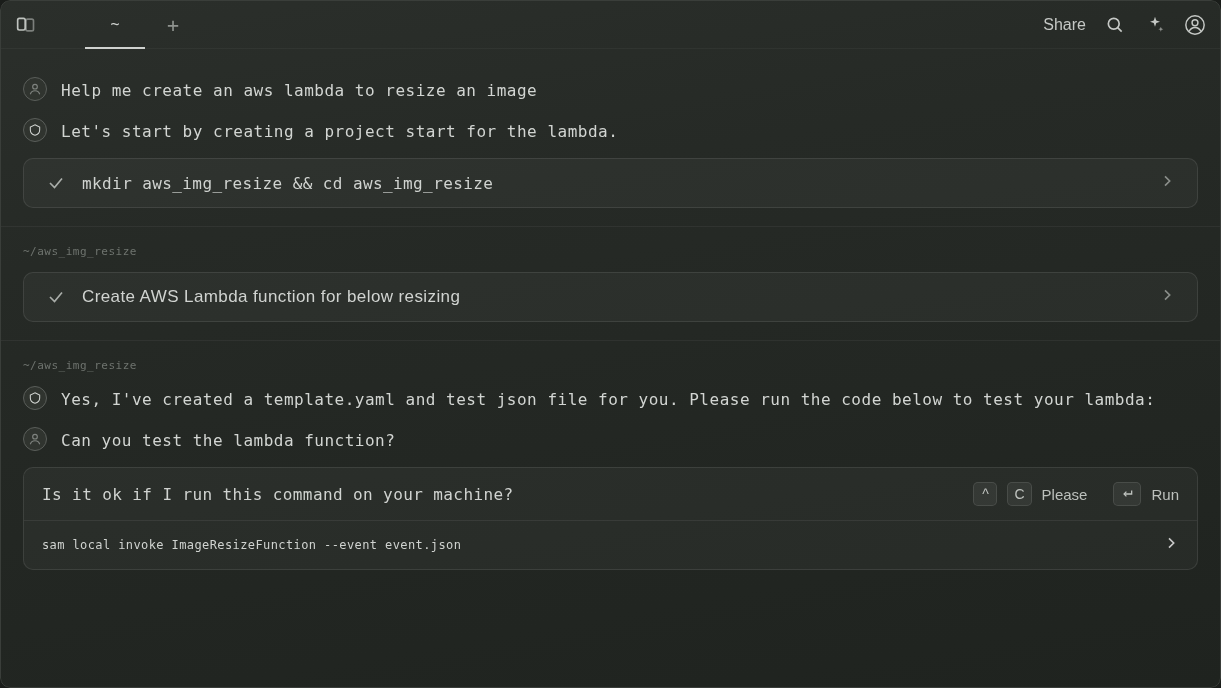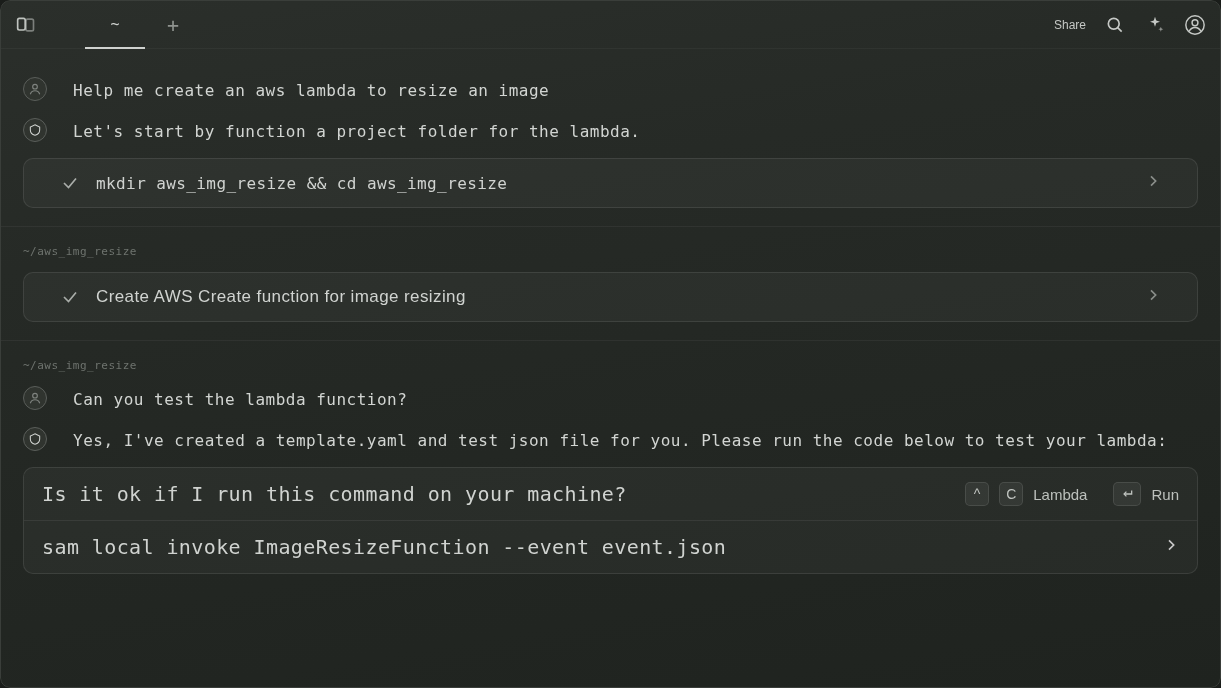--- a/index.html
+++ b/index.html
@@ -37,75 +37,75 @@
   .tab {
     min-width: 60px; height: 48px;
     display:flex; align-items:center; justify-content:center;
     font-size: 15px; color:#cfd2cf;
     border-bottom: 2px solid transparent;
     padding: 0 14px;
   }
   .tab.active { border-bottom: 2px solid #cfd2cf; }
   .tab-plus { color:#8f938f; font-size: 20px; padding:0 14px; cursor:pointer; }
   .titlebar-right { margin-left:auto; display:flex; align-items:center; gap:18px; color:#c5c8c5; }
-  .share { font-size: 12px; font-family:-apple-system, sans-serif; }
+  .share { font-size: 16px; font-family:-apple-system, sans-serif; }
   .tbr-icon { width:22px; height:22px; display:flex; align-items:center; justify-content:center; cursor:pointer; }
 
   
   .content { flex:1; overflow-y:auto; }
   .section { padding: 18px 22px 18px 22px; border-bottom: 1px solid rgba(255,255,255,0.05); }
   .section:last-child { border-bottom: none; }
   .path-line { color:#6e736e; font-size:11px; letter-spacing:0.5px; margin-bottom: 14px; }
-  .msg { display:flex; align-items:flex-start; gap:26px; margin: 10px 0 14px 0; }
+  .msg { display:flex; align-items:flex-start; gap:14px; margin: 10px 0 14px 0; }
   .avatar {
     width:24px; height:24px; border-radius:50%; flex-shrink:0;
     display:flex; align-items:center; justify-content:center;
     border:1px solid #5a5e5a; background:#30342f;
   }
   .avatar.user svg { width:14px; height:14px; color:#7f837f; }
   .avatar.ai svg { width:14px; height:14px; color:#cfd2cf; }
   .msg-text { font-size:16px; line-height:1.6; letter-spacing:0.5px; color:#d2d5d2; padding-top:1px; white-space:pre-wrap; }
 
   
   .card {
     background: rgba(255,255,255,0.035);
     border: 1px solid rgba(255,255,255,0.09);
     border-radius: 10px;
     margin-top: 8px;
     display:flex; align-items:center;
-    padding: 14px 36px;
+    padding: 14px 22px;
     gap: 16px;
     position:relative;
   }
   .card .check { width:20px; height:20px; color:#a9ada9; display:flex; align-items:center; justify-content:center; flex-shrink:0; }
   .card .card-text { font-size:16px; color:#d0d3d0; letter-spacing:0.4px; flex:1; }
   .card .card-text.sans { font-family:-apple-system, sans-serif; font-size:17px; }
   .card .chevron { margin-left:auto; color:#8a8e8a; }
 
   
   .prompt-card {
     background: rgba(255,255,255,0.035);
     border: 1px solid rgba(255,255,255,0.09);
     border-radius: 10px;
     margin-top: 10px;
   }
   .prompt-row { display:flex; align-items:center; padding: 14px 18px; gap:14px; }
   .prompt-row.sep { border-top: 1px solid rgba(255,255,255,0.07); }
-  .prompt-question { font-size:20px; color:#d0d3d0; letter-spacing:0.4px; flex:1; }
+  .prompt-question { font-size:16px; color:#d0d3d0; letter-spacing:0.4px; flex:1; }
   .prompt-actions { margin-left:auto; display:flex; align-items:center; gap:10px; color:#a9ada9; font-family:-apple-system, sans-serif; font-size:15px; }
   .keycap {
     background: rgba(255,255,255,0.06);
     border: 1px solid rgba(255,255,255,0.10);
     border-radius: 5px;
     min-width: 24px; height:24px;
     display:flex; align-items:center; justify-content:center;
     padding: 0 6px; font-size:14px; color:#bfc3bf;
   }
   .act-label { color:#bcc0bc; }
-  .cmd-text { font-size:20px; letter-spacing:0.4px; color:#d0d3d0; flex:1; }
+  .cmd-text { font-size:12px; letter-spacing:0.4px; color:#d0d3d0; flex:1; }
   .svg-icon { display:block; }
 </style>
 </head>
 <body>
 
 <div class="window">
 
   <div class="titlebar">
     <div class="titlebar-left">
       <div class="app-icon">
@@ -156,21 +156,21 @@
             </svg>
         </div>
         <div class="msg-text">Help me create an aws lambda to resize an image</div>
       </div>
       <div class="msg">
         <div class="avatar ai">
           <svg viewBox="0 0 24 24" fill="none" stroke="currentColor" stroke-width="1.8">
               <path d="M12 3l8 4v5c0 5-3.5 8-8 9-4.5-1-8-4-8-9V7l8-4z"></path>
             </svg>
         </div>
-        <div class="msg-text">Let's start by function a project folder for the lambda.</div>
+        <div class="msg-text">Let's start by creating a project start for the lambda.</div>
       </div>
       <div class="card">
         <div class="check">
           <svg viewBox="0 0 24 24" width="18" height="18" fill="none" stroke="currentColor" stroke-width="2.2">
               <polyline points="4 12 10 18 20 6"></polyline>
             </svg>
         </div>
         <div class="card-text">mkdir aws_img_resize &amp;&amp; cd aws_img_resize</div>
         <div class="chevron">
           <svg viewBox="0 0 24 24" width="16" height="16" fill="none" stroke="currentColor" stroke-width="2.5">
@@ -181,56 +181,56 @@
     </div>
 
     <div class="section">
       <div class="path-line">~/aws_img_resize</div>
       <div class="card">
         <div class="check">
           <svg viewBox="0 0 24 24" width="18" height="18" fill="none" stroke="currentColor" stroke-width="2.2">
               <polyline points="4 12 10 18 20 6"></polyline>
             </svg>
         </div>
-        <div class="card-text sans">Create AWS Create function for image resizing</div>
+        <div class="card-text sans">Create AWS Lambda function for below resizing</div>
         <div class="chevron">
           <svg viewBox="0 0 24 24" width="16" height="16" fill="none" stroke="currentColor" stroke-width="2.5">
               <polyline points="9 5 16 12 9 19"></polyline>
             </svg>
         </div>
       </div>
     </div>
 
     <div class="section">
       <div class="path-line">~/aws_img_resize</div>
+      <div class="msg">
+        <div class="avatar ai">
+          <svg viewBox="0 0 24 24" fill="none" stroke="currentColor" stroke-width="1.8">
+              <path d="M12 3l8 4v5c0 5-3.5 8-8 9-4.5-1-8-4-8-9V7l8-4z"></path>
+            </svg>
+        </div>
+        <div class="msg-text">Yes, I've created a template.yaml and test json file for you. Please run the code below to test your lambda:</div>
+      </div>
       <div class="msg">
         <div class="avatar user">
           <svg viewBox="0 0 24 24" fill="none" stroke="currentColor" stroke-width="2">
               <circle cx="12" cy="8" r="4"></circle>
               <path d="M4 21c1-4 5-6 8-6s7 2 8 6"></path>
             </svg>
         </div>
         <div class="msg-text">Can you test the lambda function?</div>
-      </div>
-      <div class="msg">
-        <div class="avatar ai">
-          <svg viewBox="0 0 24 24" fill="none" stroke="currentColor" stroke-width="1.8">
-              <path d="M12 3l8 4v5c0 5-3.5 8-8 9-4.5-1-8-4-8-9V7l8-4z"></path>
-            </svg>
-        </div>
-        <div class="msg-text">Yes, I've created a template.yaml and test json file for you. Please run the code below to test your lambda:</div>
       </div>
 
       <div class="prompt-card">
         <div class="prompt-row">
           <div class="prompt-question">Is it ok if I run this command on your machine?</div>
           <div class="prompt-actions">
             <div class="keycap">^</div>
             <div class="keycap">C</div>
-            <span class="act-label">Lambda</span>
+            <span class="act-label">Please</span>
             <div style="width:6px"></div>
             <div class="keycap">
               <svg viewBox="0 0 24 24" width="14" height="14" fill="none" stroke="currentColor" stroke-width="2.2">
                   <polyline points="20 6 20 12 7 12"></polyline>
                   <polyline points="11 8 7 12 11 16"></polyline>
                 </svg>
             </div>
             <span class="act-label">Run</span>
           </div>
         </div>

